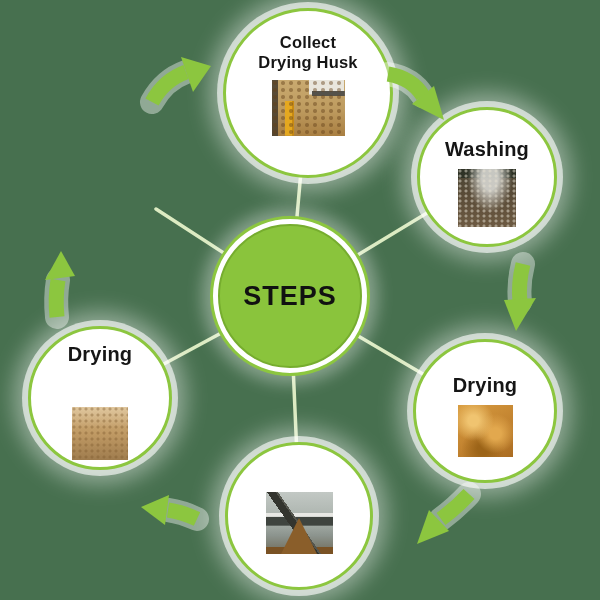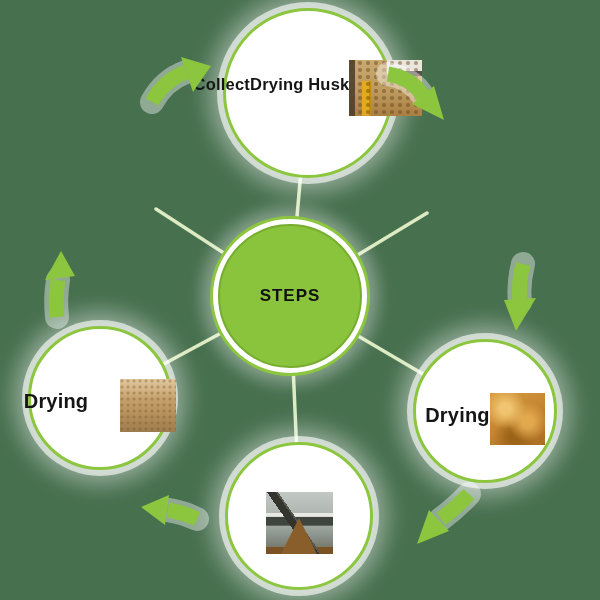--- a/index.html
+++ b/index.html
@@ -20,21 +20,21 @@
   .canvas{position:relative;width:600px;height:600px;background:var(--background);}
   .layer-svg{position:absolute;left:0;top:0;pointer-events:none;}
 
   
   .step-circle{
     position:absolute;
     border-radius:50%;
     background:#fff;
     border:3px solid var(--accent-green);
     box-shadow:0 0 0 6px rgba(255,255,255,.62), 0 0 22px 14px rgba(255,255,255,.42);
-    display:flex;flex-direction:row;align-items:center;justify-content:center;
+    display:flex;flex-direction:column;align-items:center;justify-content:center;
     text-align:center;
   }
   .step-label{
     font-weight:800;
     color:var(--text);
     line-height:1.22;
     letter-spacing:.2px;
     white-space:nowrap;
   }
   .lbl-sm{font-size:16.5px;}
@@ -57,21 +57,21 @@
     box-shadow:0 0 16px 8px rgba(255,255,255,.35);
   }
   .center-fill{
     position:absolute;inset:5px;
     border-radius:50%;
     background:var(--center-fill);
     border:2px solid var(--accent-green-dark);
     display:flex;align-items:center;justify-content:center;
   }
   .center-label{
-    font-size:17px;font-weight:700;color:#111;letter-spacing:1px;
+    font-size:27px;font-weight:700;color:#111;letter-spacing:1px;
   }
 
   
   .img-collect{
     width:73px;height:56px;
     background:
       radial-gradient(circle at 3px 3px, rgba(100,65,25,.45) 1.5px, transparent 2.5px) 0 0/8px 7px repeat,
       linear-gradient(90deg, rgba(70,60,45,.85) 0 8%, transparent 8%) no-repeat,
       linear-gradient(90deg, transparent 26%, #E5A81F 26% 40%, #C88A12 40% 44%, transparent 44%) 0 100%/70% 62% no-repeat,
       linear-gradient(#55524A,#55524A) 100% 22%/45% 9% no-repeat,
@@ -150,20 +150,24 @@
       <span class="center-label">STEPS</span>
     </div>
   </div>
 
   <div class="step-circle c-collect">
     <div class="step-label lbl-sm">Collect</div>
     <div class="step-label lbl-sm">Drying Husk</div>
     <div class="photo img-collect"></div>
   </div>
 
+  <div class="step-circle c-washing">
+    <div class="step-label lbl-lg">Washing</div>
+    <div class="photo img-washing"></div>
+  </div>
 
   <div class="step-circle c-fibre">
     <div class="step-label lbl-lg">Drying</div>
     <div class="photo img-fibre"></div>
   </div>
 
   <div class="step-circle c-seiving">
     <div class="photo img-seiving"></div>
   </div>
 

